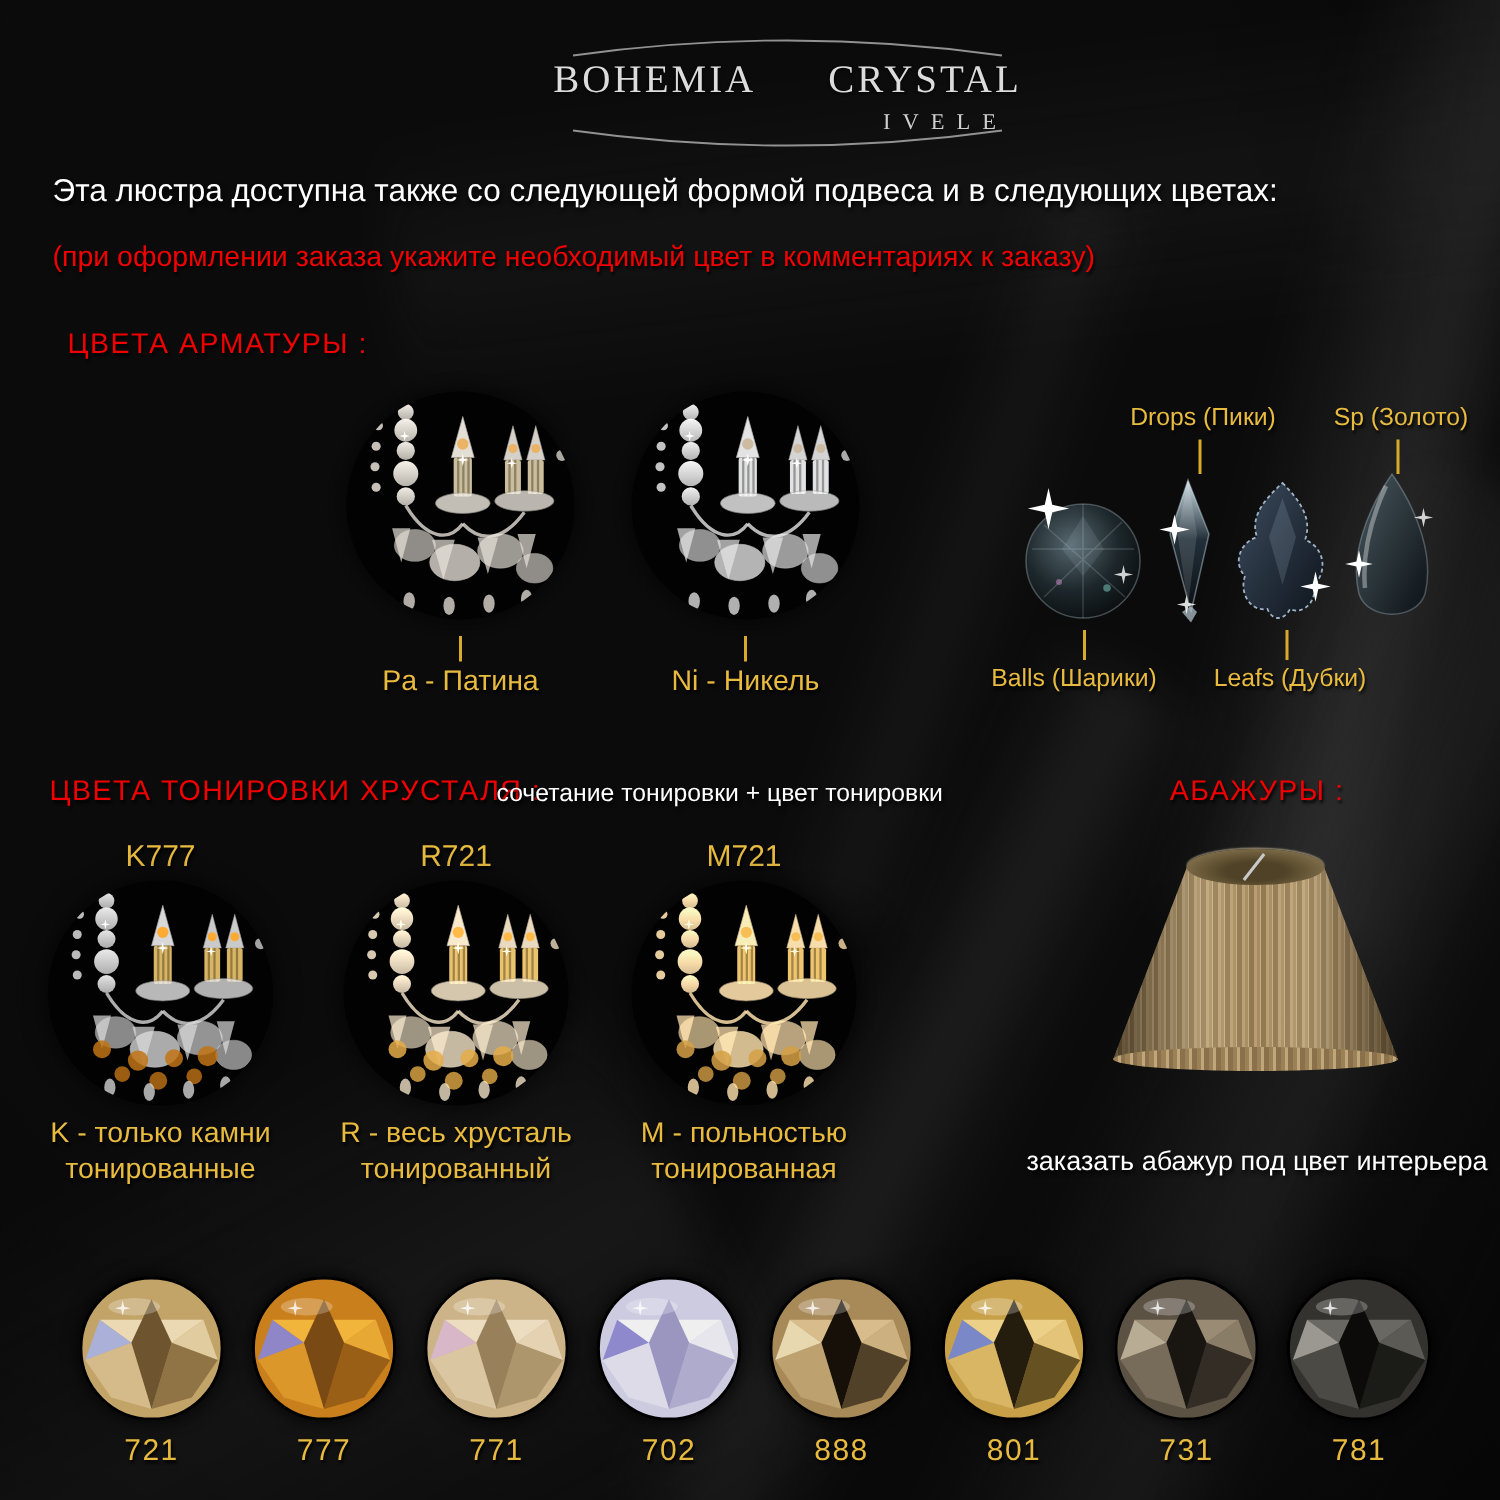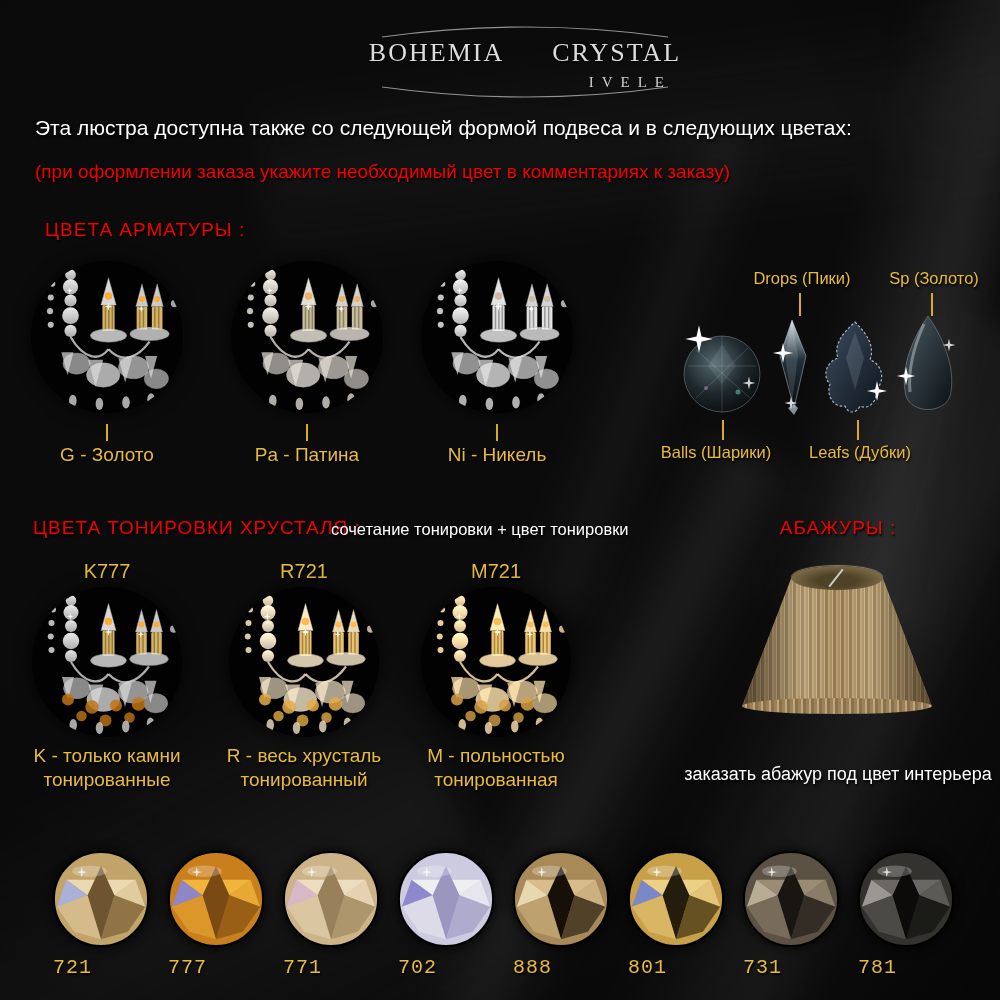--- a/index.html
+++ b/index.html
@@ -62,21 +62,21 @@
   .cone-bottom{position:absolute;left:0;top:132px;width:100%;height:16px;border-radius:50%;
         background:repeating-linear-gradient(90deg,#9c8157 0 3px,#bfa67b 3px 5px,#8a714b 5px 8px);}
   .shade-top{position:absolute;left:26%;top:0;width:48%;height:24px;border-radius:50%;
         background:radial-gradient(ellipse at 50% 62%,#4f4226 30%,#7c6a47 72%,#c3ab80 100%);
         box-shadow:0 -1px 1px rgba(235,220,180,.5);}
   .wire{position:absolute;left:49%;top:1px;width:2px;height:22px;background:#c9c9c9;transform:rotate(38deg);}
 
   
   .swatch{position:absolute;top:851px;width:96px;height:96px;}
   .swatch svg{width:96px;height:96px;display:block;filter:drop-shadow(0 0 6px rgba(0,0,0,.9));}
-  .sw-num{position:absolute;top:956px;width:96px;text-align:left;font-size:20px;letter-spacing:1px;font-family:Liberation Mono, monospace;}
+  .sw-num{position:absolute;top:956px;width:96px;text-align:center;font-size:20px;letter-spacing:1px;}
 </style>
 </head>
 <body>
 
 <svg width="0" height="0" style="position:absolute" aria-hidden="true">
   <defs>
     <linearGradient id="gCry" x1="0" y1="0" x2="0" y2="1">
       <stop offset="0" stop-color="#ffffff"></stop>
         <stop offset="1" stop-color="#bdbdbd"></stop>
     </linearGradient>
@@ -211,29 +211,20 @@
     <svg class="arc" style="top:62px" viewBox="0 0 294 14">
       <path d="M4,1 Q147,21 290,1" stroke="#a9a9a9" stroke-width="1.2" fill="none" opacity=".85"></path>
     </svg>
   </div>
 
   <div class="abs t-white" style="left:35px;top:116px;font-size:21px;">Эта люстра доступна также со следующей формой подвеса и в следующих цветах:</div>
   <div class="abs t-red" style="left:35px;top:161px;font-size:19px;">(при оформлении заказа укажите необходимый цвет в комментариях к заказу)</div>
 
   <div class="abs t-red" style="left:45px;top:219px;font-size:19px;letter-spacing:1px;">ЦВЕТА АРМАТУРЫ :</div>
 
-  <div class="fig" style="left:7px;top:261px;height:212px;">
-    <div class="photo-circle v-gold" style="top:0;width:152px;height:152px;">
-      <svg viewBox="0 0 200 200">
-          <use href="#chand"></use>
-        </svg>
-    </div>
-    <div class="tick" style="left:99px;top:163px;height:17px;"></div>
-    <div class="lbl t-gold" style="top:183px;">G - Золото</div>
-  </div>
   <div class="fig" style="left:207px;top:261px;height:212px;">
     <div class="photo-circle v-patina" style="top:0;width:152px;height:152px;">
       <svg viewBox="0 0 200 200">
           <use href="#chand"></use>
         </svg>
     </div>
     <div class="tick" style="left:99px;top:163px;height:17px;"></div>
     <div class="lbl t-gold" style="top:183px;">Pa - Патина</div>
   </div>
   <div class="fig" style="left:397px;top:261px;height:212px;">

